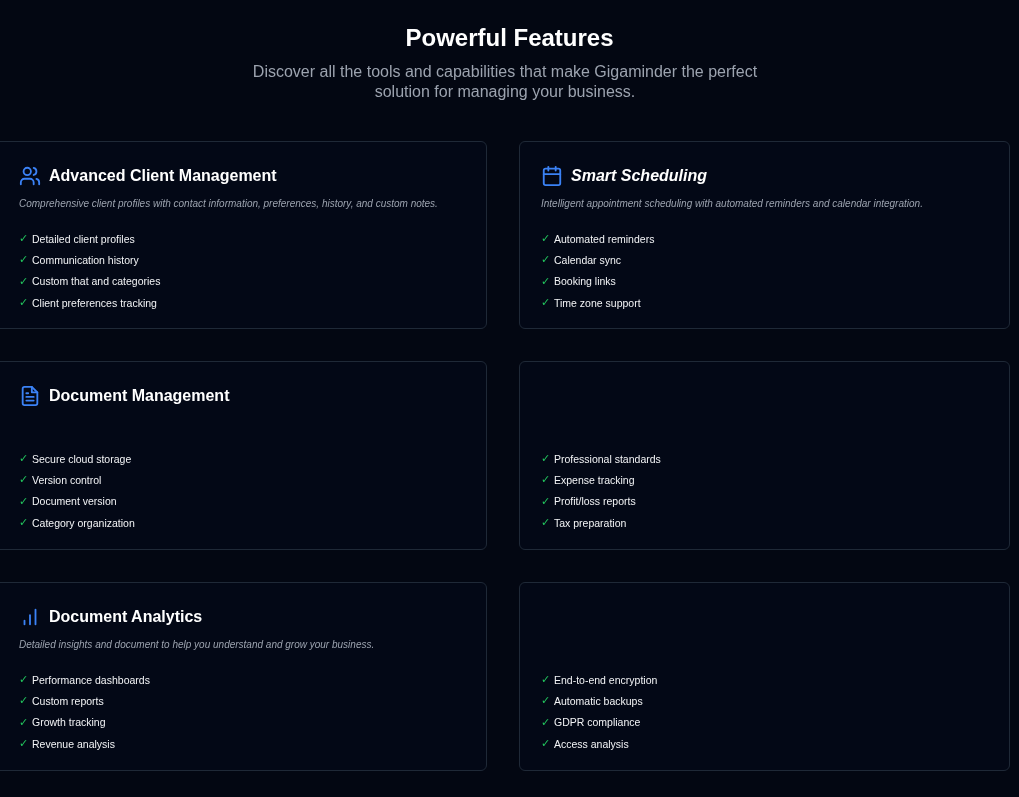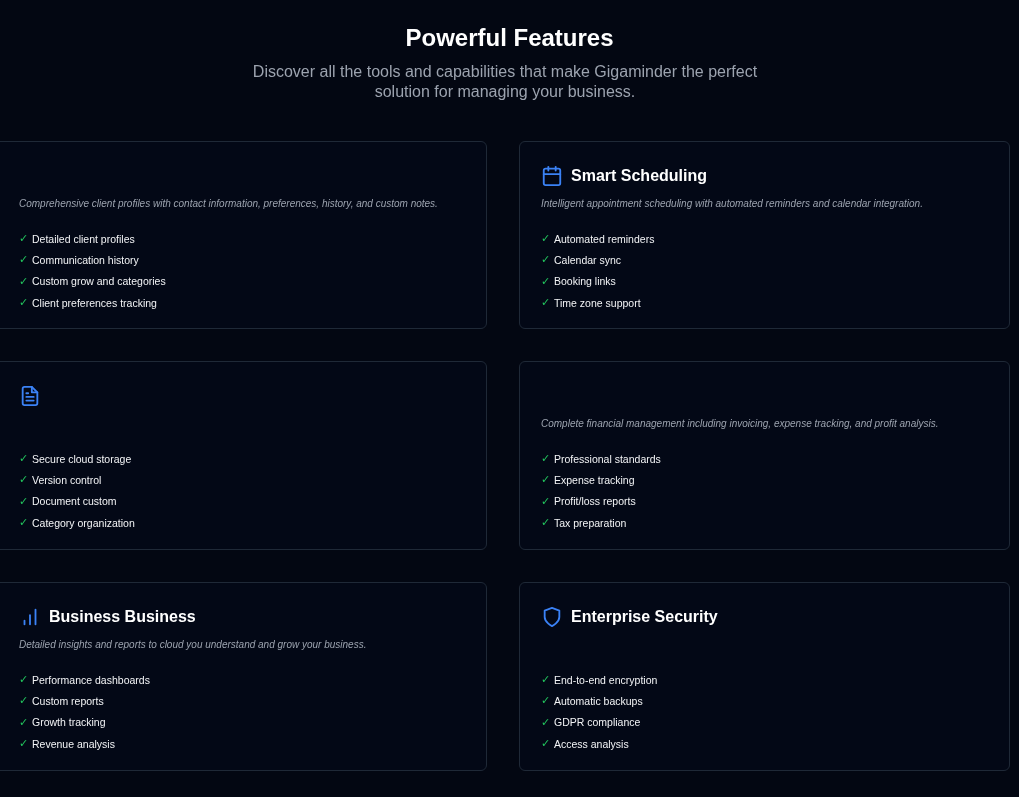--- a/index.html
+++ b/index.html
@@ -53,21 +53,21 @@
     .card.row2 { top: 361px; height: 189px; }
     .card.row3 { top: 582px; height: 189px; }
     .card-head {
       position: absolute;
       top: 22px;
       height: 24px;
       display: flex;
       align-items: center;
     }
     .card.left .card-head { left: 28px; }
-    .card.right .card-head { left: 21px; }
+    .card.right .card-head { left: 21px; font-style: italic; }
     .icon {
       width: 22px;
       height: 22px;
       display: inline-block;
       margin-right: 8px;
     }
     .icon svg { width: 22px; height: 22px; display: block; }
     .card-title {
       font-size: 16px;
       font-weight: 700;
@@ -112,33 +112,44 @@
     }
   </style>
 </head>
 <body>
 
 <div class="page">
   <h1 class="title">Powerful Features</h1>
   <p class="subtitle">Discover all the tools and capabilities that make Gigaminder the perfect solution for managing your business.</p>
 
   <div class="card left row1">
+    <div class="card-head">
+      <span class="icon">
+        <svg viewBox="0 0 24 24" fill="none" stroke="#3b82f6" stroke-width="2" stroke-linecap="round" stroke-linejoin="round">
+            <path d="M16 21v-2a4 4 0 0 0-4-4H6a4 4 0 0 0-4 4v2"></path>
+            <circle cx="9" cy="7" r="4"></circle>
+            <path d="M22 21v-2a4 4 0 0 0-3-3.87"></path>
+            <path d="M16 3.13a4 4 0 0 1 0 7.75"></path>
+          </svg>
+      </span>
+      <span class="card-title">Advanced Client Management</span>
+    </div>
     <div class="card-desc">Comprehensive client profiles with contact information, preferences, history, and custom notes.</div>
     <ul class="feature-list">
       <li class="feature-item">
           <span class="check">✓</span>
           <span>Detailed client profiles</span>
         </li>
       <li class="feature-item">
           <span class="check">✓</span>
           <span>Communication history</span>
         </li>
       <li class="feature-item">
           <span class="check">✓</span>
-          <span>Custom grow and categories</span>
+          <span>Custom that and categories</span>
         </li>
       <li class="feature-item">
           <span class="check">✓</span>
           <span>Client preferences tracking</span>
         </li>
     </ul>
   </div>
 
   <div class="card right row1">
     <div class="card-head">
@@ -177,43 +188,43 @@
     <div class="card-head">
       <span class="icon">
         <svg viewBox="0 0 24 24" fill="none" stroke="#3b82f6" stroke-width="2" stroke-linecap="round" stroke-linejoin="round">
             <path d="M14 2H6a2 2 0 0 0-2 2v16a2 2 0 0 0 2 2h12a2 2 0 0 0 2-2V8z"></path>
             <polyline points="14 2 14 8 20 8"></polyline>
             <line x1="16" y1="13" x2="8" y2="13"></line>
             <line x1="16" y1="17" x2="8" y2="17"></line>
             <polyline points="10 9 9 9 8 9"></polyline>
           </svg>
       </span>
+      <span class="card-title">Document Management</span>
     </div>
     <ul class="feature-list">
       <li class="feature-item">
           <span class="check">✓</span>
           <span>Secure cloud storage</span>
         </li>
       <li class="feature-item">
           <span class="check">✓</span>
           <span>Version control</span>
         </li>
       <li class="feature-item">
           <span class="check">✓</span>
-          <span>Document custom</span>
+          <span>Document version</span>
         </li>
       <li class="feature-item">
           <span class="check">✓</span>
           <span>Category organization</span>
         </li>
     </ul>
   </div>
 
   <div class="card right row2">
-    <div class="card-desc">Complete financial management including invoicing, expense tracking, and profit analysis.</div>
     <ul class="feature-list">
       <li class="feature-item">
           <span class="check">✓</span>
           <span>Professional standards</span>
         </li>
       <li class="feature-item">
           <span class="check">✓</span>
           <span>Expense tracking</span>
         </li>
       <li class="feature-item">
@@ -229,23 +240,23 @@
 
   <div class="card left row3">
     <div class="card-head">
       <span class="icon">
         <svg viewBox="0 0 24 24" fill="none" stroke="#3b82f6" stroke-width="2" stroke-linecap="round" stroke-linejoin="round">
             <line x1="18" y1="20" x2="18" y2="4"></line>
             <line x1="12" y1="20" x2="12" y2="10"></line>
             <line x1="6" y1="20" x2="6" y2="16"></line>
           </svg>
       </span>
-      <span class="card-title">Business Business</span>
-    </div>
-    <div class="card-desc">Detailed insights and reports to cloud you understand and grow your business.</div>
+      <span class="card-title">Document Analytics</span>
+    </div>
+    <div class="card-desc">Detailed insights and document to help you understand and grow your business.</div>
     <ul class="feature-list">
       <li class="feature-item">
           <span class="check">✓</span>
           <span>Performance dashboards</span>
         </li>
       <li class="feature-item">
           <span class="check">✓</span>
           <span>Custom reports</span>
         </li>
       <li class="feature-item">
@@ -253,28 +264,20 @@
           <span>Growth tracking</span>
         </li>
       <li class="feature-item">
           <span class="check">✓</span>
           <span>Revenue analysis</span>
         </li>
     </ul>
   </div>
 
   <div class="card right row3">
-    <div class="card-head">
-      <span class="icon">
-        <svg viewBox="0 0 24 24" fill="none" stroke="#3b82f6" stroke-width="2" stroke-linecap="round" stroke-linejoin="round">
-            <path d="M12 22s8-4 8-10V5l-8-3-8 3v7c0 6 8 10 8 10z"></path>
-          </svg>
-      </span>
-      <span class="card-title">Enterprise Security</span>
-    </div>
     <ul class="feature-list">
       <li class="feature-item">
           <span class="check">✓</span>
           <span>End-to-end encryption</span>
         </li>
       <li class="feature-item">
           <span class="check">✓</span>
           <span>Automatic backups</span>
         </li>
       <li class="feature-item">

